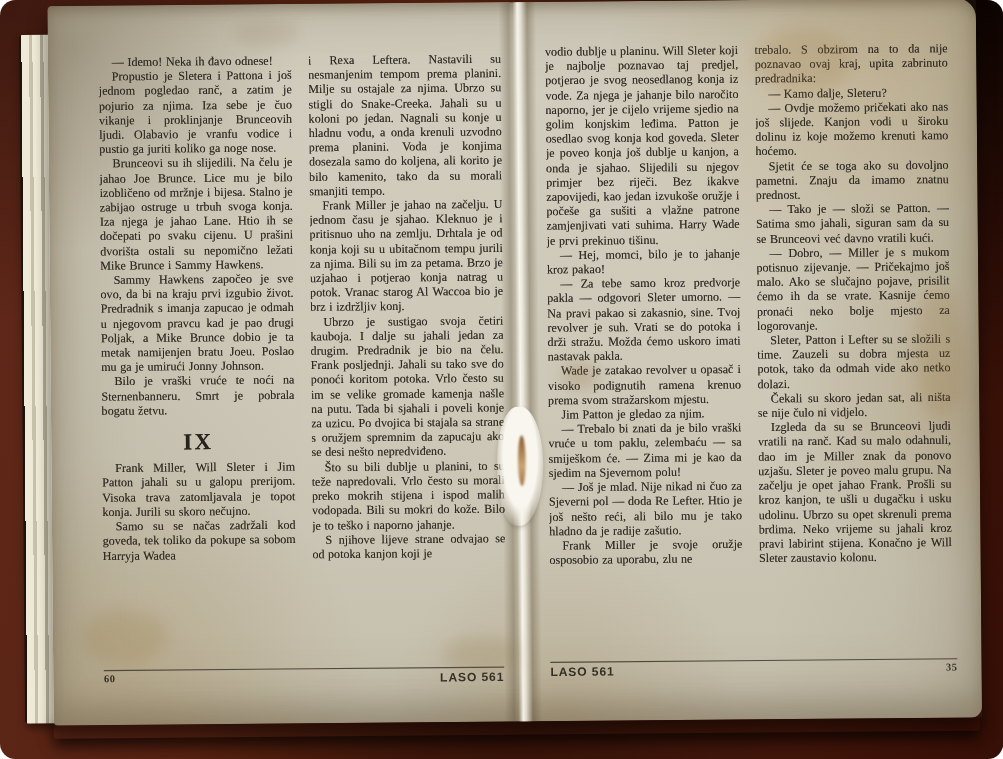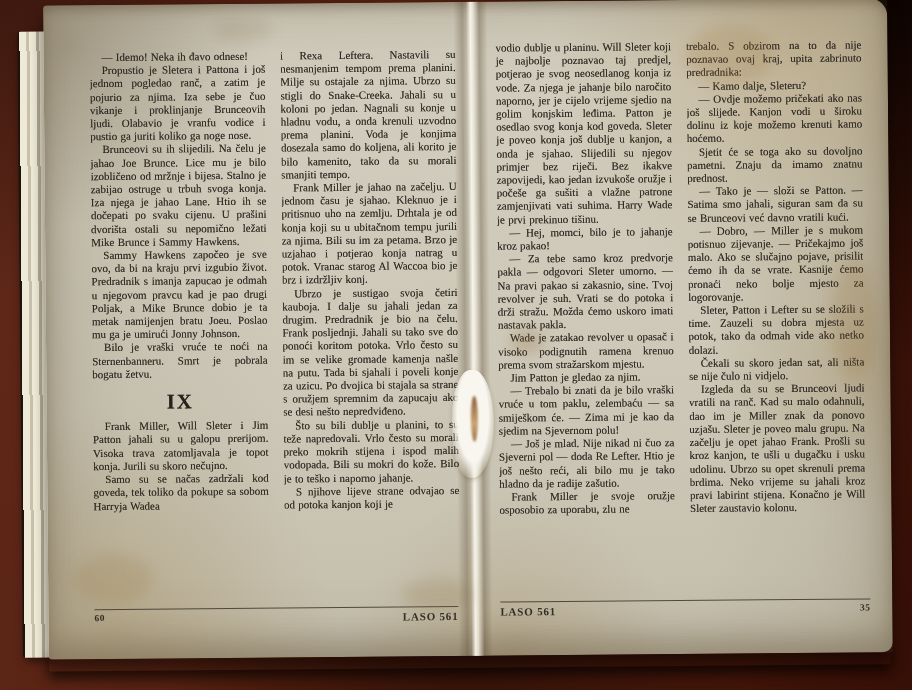--- a/index.html
+++ b/index.html
@@ -2,21 +2,21 @@
 <html><head>
 <meta charset="utf-8">
 <style>
   html,body{margin:0;padding:0;width:912px;height:690px;overflow:hidden;
     font-family:"Liberation Serif","DejaVu Serif",serif;}
   .scene{position:relative;width:912px;height:690px;
     background:
       radial-gradient(ellipse at 98% 0%, rgba(0,0,0,.8), rgba(0,0,0,0) 38%),
       radial-gradient(ellipse at 0% 0%, rgba(20,6,2,.45), rgba(0,0,0,0) 30%),
       radial-gradient(ellipse at 50% 115%, rgba(25,8,3,.5), rgba(0,0,0,0) 45%),
-      linear-gradient(100deg,#60281a 0%,#53200f 35%,#47190c 70%,#360f06 100%);}
+      linear-gradient(100deg,#60281a 0%,#53200f 35%,#47190c 70%,#360f06 100%); border-radius: 14px;}
   .book{position:absolute;left:20px;top:2px;width:872px;height:668px;
     transform:rotate(-.5deg);}
   
   .under-left{position:absolute;left:0;top:26px;bottom:16px;width:30px;border-radius:3px;
     background:linear-gradient(90deg,#1d130b 0 2px,#efe9d7 2px 9px,#c9c2ad 9px 12px,
       #f3edda 12px 19px,#b5ad97 19px 22px,#e6dfcb 22px 27px,#8d8570 27px 30px);
     box-shadow:2px 4px 8px rgba(0,0,0,.5);}
   .under-bottom{position:absolute;left:26px;right:4px;bottom:2px;height:22px;border-radius:2px;
     background:repeating-linear-gradient(180deg,#d6cfba 0 3px,#a69d85 3px 5px,#c4bca5 5px 8px,
       #7d english 0) , repeating-linear-gradient(180deg,#d6cfba 0 3px,#a69d85 3px 5px,#c4bca5 5px 9px,#6e6450 9px 11px);
@@ -61,21 +61,21 @@
     margin:15px 0 11px;color:#26221c;}
   
   .footer{position:absolute;height:26px;}
   .footer-l{left:46px;right:12px;bottom:24px;}
   .footer-r{left:30px;right:22px;bottom:28px;}
   .rule{border-top:1.6px solid #3b362c;opacity:.85;}
   .footer-row{display:flex;justify-content:space-between;align-items:flex-start;
     padding-top:3px;color:#332e26;}
   .pagenum{font-size:9.5px;font-weight:bold;letter-spacing:.5px;}
   .imprint{font-size:11px;letter-spacing:.8px;font-weight:bold;
-    font-family:Liberation Serif, serif;}
+    font-family:Liberation Sans, sans-serif;}
 </style>
 </head>
 <body>
 
 <div class="scene">
   <div class="book">
 
     <div class="under-left"></div>
     <div class="under-bottom"></div>
 

